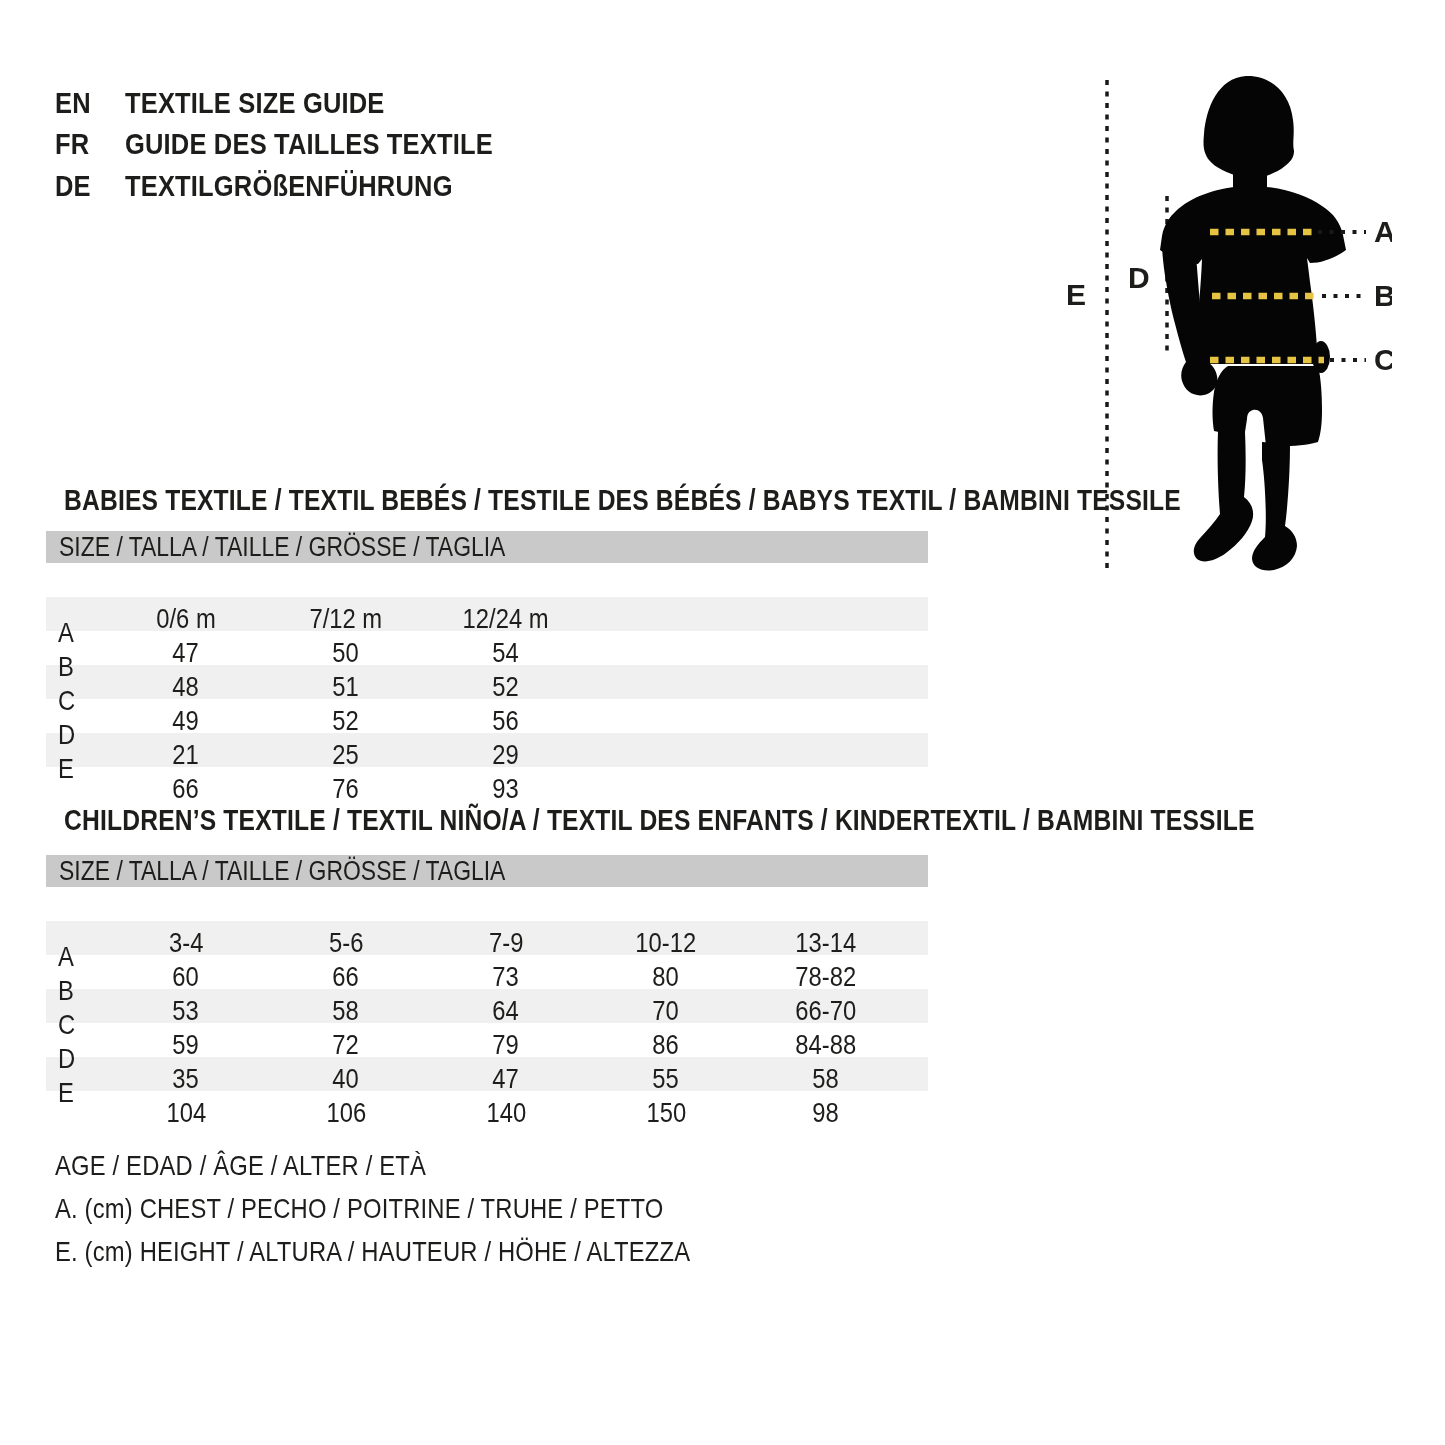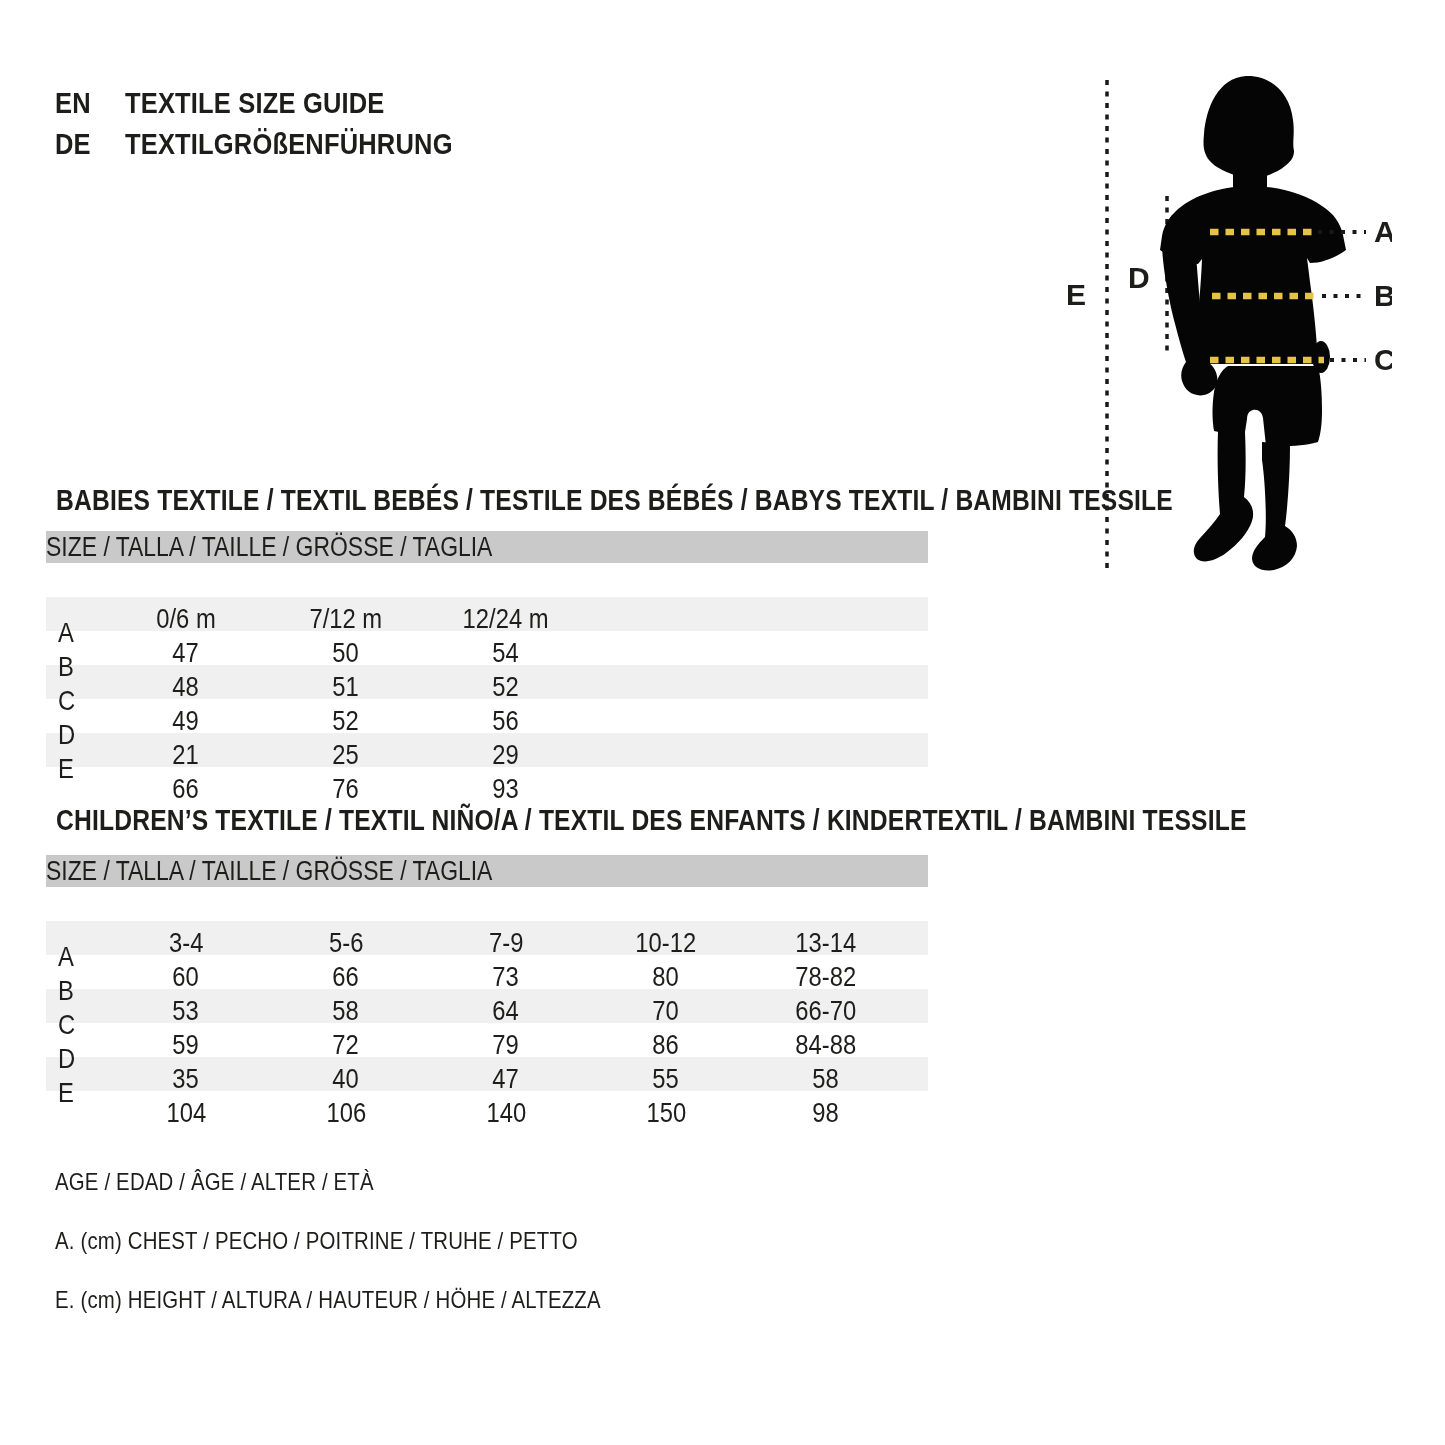--- a/index.html
+++ b/index.html
@@ -15,49 +15,53 @@
   .lang-block{position:absolute;left:55px;top:82px;}
   .h-row{display:flex;align-items:center;height:41.5px;font-size:30px;font-weight:700;letter-spacing:.2px;}
   .h-code{width:70px;flex:0 0 70px;}
 
   
   .figure{position:absolute;left:1000px;top:60px;width:445px;height:540px;}
   .figure svg{position:absolute;left:0;top:0;}
   .fig-label{position:absolute;font-size:30px;font-weight:700;line-height:28px;}
 
   
-  .section-title{position:absolute;left:56px;font-size:29px;font-weight:700;letter-spacing:.2px;}
+  .section-title{position:absolute;left:64px;font-size:29px;font-weight:700;letter-spacing:.2px;}
   .babies-title{top:484px;}
   .children-title{top:804px;}
 
   
   .size-table{position:absolute;left:46px;width:882px;}
   .babies-table{top:531px;}
   .children-table{top:855px;}
-  .t-bar{height:32px;background:#c9c9c9;display:flex;align-items:center;font-size:27px;}
+  .t-bar{height:32px;background:#c9c9c9;display:flex;align-items:center;padding-left:13px;font-size:27px;}
   .t-row{display:grid;height:34px;align-items:center;font-size:28px;}
   .cols3{grid-template-columns:60px 160px 160px 160px;}
   .cols5{grid-template-columns:60px 160px 160px 160px 160px 160px;}
   .t-letter{padding-left:12px;}
   .t-val{text-align:center;margin-top:40px;}
   .alt{background:#f0f0f0;}
 
   
   .legend{position:absolute;left:55px;top:1144px;}
-  .legend-line{height:43px;line-height:43px;font-size:24px;font-weight:400;letter-spacing:.2px;margin-top:16px;}
+  .legend-line{height:43px;line-height:43px;font-size:28px;font-weight:400;letter-spacing:.2px;}
 </style>
 </head>
 <body>
 
 <div class="canvas">
 
   <div class="lang-block">
     <div class="h-row">
       <span class="h-code"><span class="cond-l">EN</span></span>
       <span class="cond-l">TEXTILE SIZE GUIDE</span>
+    </div>
+    <div class="h-row">
+      <span class="h-code"><span class="cond-l">FR</span></span>
+      <span class="cond-l">GUIDE DES TAILLES TEXTILE</span>
     </div>
     <div class="h-row">
       <span class="h-code"><span class="cond-l">DE</span></span>
       <span class="cond-l">TEXTILGRÖßENFÜHRUNG</span>
     </div>
   </div>
 
   <div class="figure">
     <svg width="445" height="540" viewBox="0 0 445 540">
 

